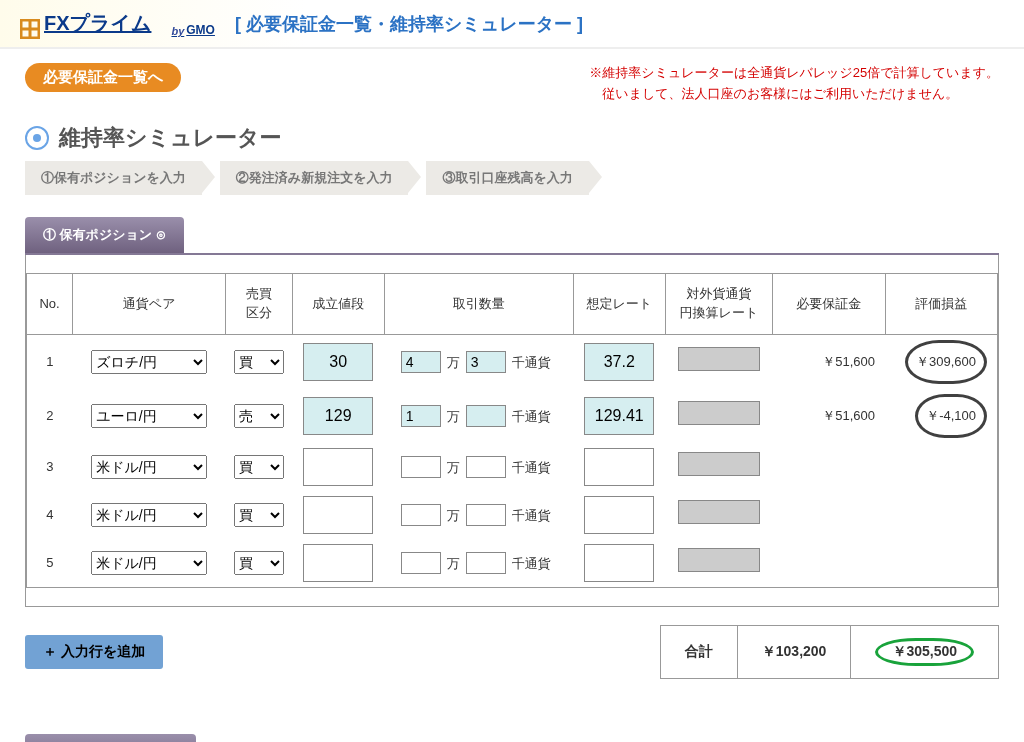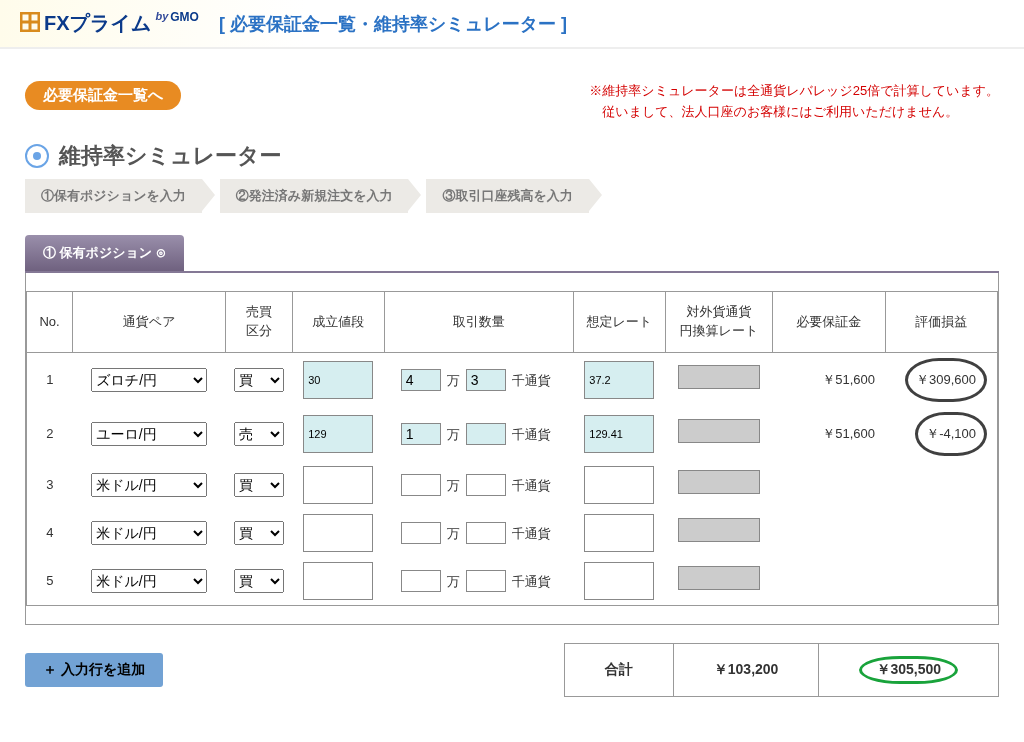--- a/index.html
+++ b/index.html
@@ -11,37 +11,38 @@
   }
   .header-bar {
     background: linear-gradient(to right, #fffceb, #ffffff 30%);
     padding: 10px 20px;
     display: flex;
     align-items: center;
     border-bottom: 2px solid #eee;
   }
   .logo {
     display: flex;
-    align-items: flex-start;
+    align-items: flex-end;
     font-weight: bold;
     font-size: 20px;
     color: #0b3a8a;
+    text-decoration: underline;
   }
   .logo-icon {
     width: 20px;
     height: 20px;
     display: inline-block;
     margin-right: 4px;
     position: relative;
     top: 2px;
   }
   .logo-sub {
     font-size: 11px;
     color: #324a9a;
-    margin-left: 4px;
+    margin-left: 20px;
     font-style: italic;
   }
   .logo-gmo {
     font-weight: bold;
     font-size: 12px;
     color: #0b3a8a;
     margin-left: 2px;
   }
   .header-title {
     color: #2b72c4;
@@ -49,21 +50,21 @@
     font-size: 18px;
     margin-left: 20px;
   }
   .content {
     padding: 10px 25px 40px 25px;
   }
   .top-row {
     display: flex;
     justify-content: space-between;
     align-items: flex-start;
-    margin-top: 22px;
+    margin-top: 4px;
   }
   .pill-btn {
     background: #e88b22;
     color: #fff;
     font-weight: bold;
     font-size: 15px;
     padding: 5px 18px;
     border-radius: 18px;
     display: inline-block;
   }
@@ -184,25 +185,25 @@
     height: 24px;
   }
   select.side {
     width: 50px;
     font-size: 14px;
     height: 24px;
   }
   input.num {
     width: 60px;
     height: 20px;
-    font-size: 11px;
+    font-size: 16px;
     background: #d6eef0;
     border: 1px solid #888;
     padding: 8px 4px;
-    text-align: left;
+    text-align: center;
   }
   input.num.blank {
     background: #fff;
   }
   input.qty {
     width: 30px;
     height: 20px;
     background: #d6eef0;
     border: 1px solid #888;
     padding: 0 4px;
@@ -250,21 +251,21 @@
     font-weight: bold;
     padding: 8px 18px;
     border-radius: 3px;
     font-size: 14px;
   }
   table.totals {
     border-collapse: collapse;
   }
   table.totals td {
     border: 1px solid #999;
-    padding: 12px 40px;
+    padding: 12px 24px;
     font-size: 14px;
     font-weight: bold;
     text-align: center;
   }
   .tab2-strip {
     margin-top: 55px;
   }
   .qty-cell {
     white-space: nowrap;
   }

